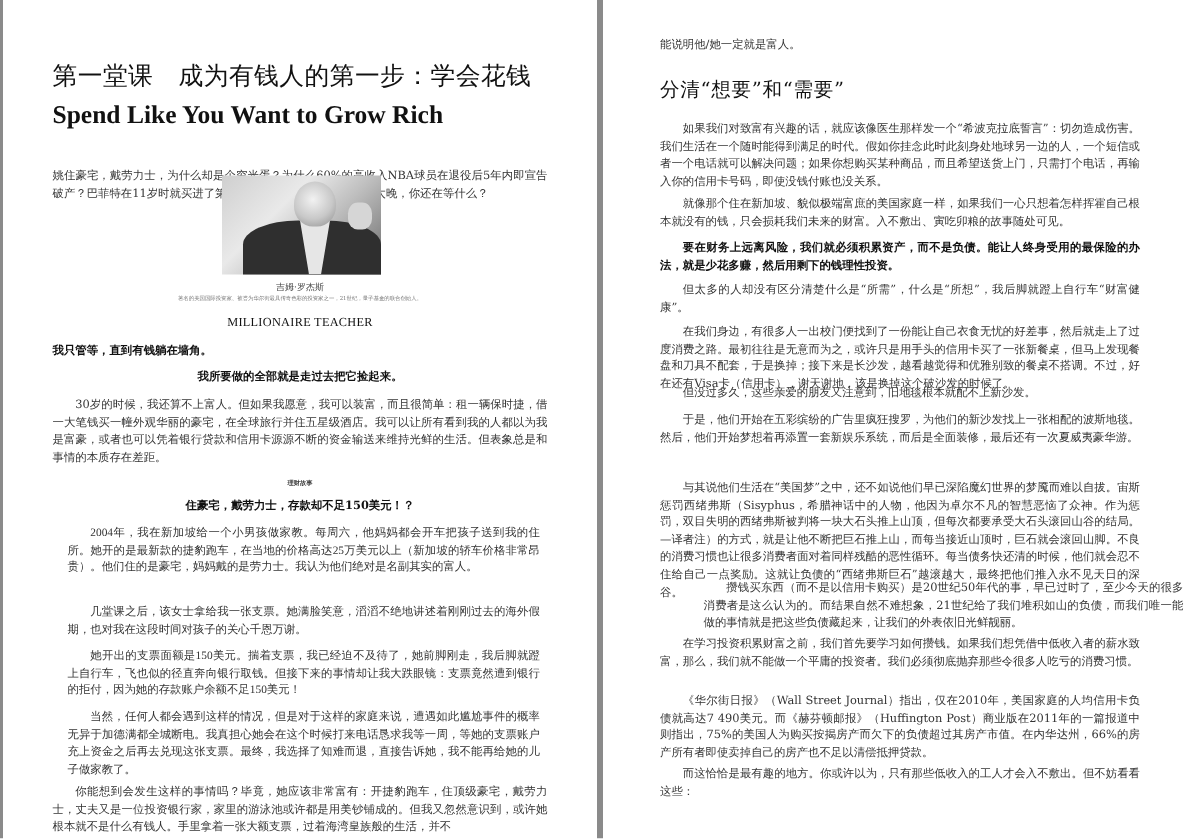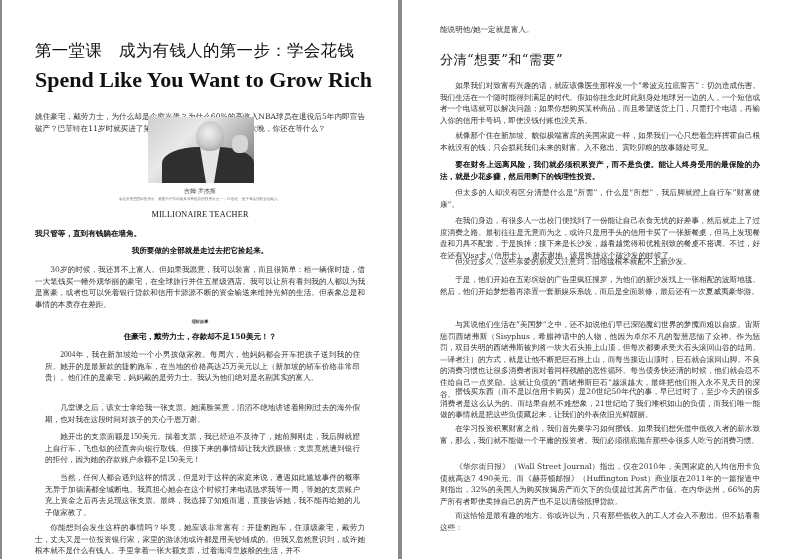--- a/index.html
+++ b/index.html
@@ -12,21 +12,21 @@
   .edge-left { position:absolute; left:0; top:0; width:2px; height:559px; background:#8a8a8a; }
   .gutter { position:absolute; left:398px; top:0; width:4px; height:559px; background:#8a8a8a; }
   .page { position:absolute; top:0; height:559px; overflow:hidden; }
   .page-left { left:2px; width:480px; }
   .page-right { left:402px; width:449px; }
   .content { position:absolute; }
   .page-left .content { left:33px; top:0; width:330px; }
   .page-right .content { left:38px; top:0; width:320px; }
 
   .chapter-title { position:absolute; top:40px; left:0; font-size:16.5px; font-weight:normal; color:#111; white-space:nowrap; letter-spacing:0.3px; }
-  .chapter-en { position:absolute; top:67px; left:0; font-family:"Liberation Serif", serif; font-weight:bold; font-size:22px; color:#111; white-space:nowrap; }
+  .chapter-en { position:absolute; top:67px; left:0; font-family:"Liberation Serif", serif; font-weight:bold; font-size:17px; color:#111; white-space:nowrap; }
   .p { font-size:7.6px; line-height:11.6px; text-align:justify; margin:0; color:#333; }
   .indent { text-indent:2em; }
   .bold { font-weight:bold; color:#111; }
 
   .photo {
     position:absolute; left:113px; top:117px; width:106px; height:66px;
     background: linear-gradient(135deg,#cfcfcf 0%,#e9e9e9 35%,#bdbdbd 60%,#6a6a6a 100%);
     overflow:hidden;
   }
   .photo .head { position:absolute; left:48px; top:4px; width:28px; height:30px; border-radius:50% 50% 45% 45%; background:radial-gradient(circle at 45% 40%, #f2f2f2 0%, #c8c8c8 55%, #8c8c8c 100%); }
@@ -92,18 +92,18 @@
     <div class="section-title">分清“想要”和“需要”</div>
 
     <p class="p indent blk" style="top:80px;">如果我们对致富有兴趣的话，就应该像医生那样发一个“希波克拉底誓言”：切勿造成伤害。我们生活在一个随时能得到满足的时代。假如你挂念此时此刻身处地球另一边的人，一个短信或者一个电话就可以解决问题；如果你想购买某种商品，而且希望送货上门，只需打个电话，再输入你的信用卡号码，即使没钱付账也没关系。</p>
     <p class="p indent blk" style="top:130px;">就像那个住在新加坡、貌似极端富庶的美国家庭一样，如果我们一心只想着怎样挥霍自己根本就没有的钱，只会损耗我们未来的财富。入不敷出、寅吃卯粮的故事随处可见。</p>
     <p class="p indent blk bold" style="top:159px;">要在财务上远离风险，我们就必须积累资产，而不是负债。能让人终身受用的最保险的办法，就是少花多赚，然后用剩下的钱理性投资。</p>
     <p class="p indent blk" style="top:187px;">但太多的人却没有区分清楚什么是“所需”，什么是“所想”，我后脚就蹬上自行车“财富健康”。</p>
     <p class="p indent blk" style="top:215px;">在我们身边，有很多人一出校门便找到了一份能让自己衣食无忧的好差事，然后就走上了过度消费之路。最初往往是无意而为之，或许只是用手头的信用卡买了一张新餐桌，但马上发现餐盘和刀具不配套，于是换掉；接下来是长沙发，越看越觉得和优雅别致的餐桌不搭调。不过，好在还有Visa卡（信用卡），谢天谢地，该是换掉这个破沙发的时候了。</p>
     <p class="p indent blk" style="top:256px;">但没过多久，这些亲爱的朋友又注意到，旧地毯根本就配不上新沙发。</p>
     <p class="p indent blk" style="top:274px;">于是，他们开始在五彩缤纷的广告里疯狂搜罗，为他们的新沙发找上一张相配的波斯地毯。然后，他们开始梦想着再添置一套新娱乐系统，而后是全面装修，最后还有一次夏威夷豪华游。</p>
     <p class="p indent blk" style="top:319px;">与其说他们生活在“美国梦”之中，还不如说他们早已深陷魔幻世界的梦魇而难以自拔。宙斯惩罚西绪弗斯（Sisyphus，希腊神话中的人物，他因为卓尔不凡的智慧恶恼了众神。作为惩罚，双目失明的西绪弗斯被判将一块大石头推上山顶，但每次都要承受大石头滚回山谷的结局。—译者注）的方式，就是让他不断把巨石推上山，而每当接近山顶时，巨石就会滚回山脚。不良的消费习惯也让很多消费者面对着同样残酷的恶性循环。每当债务快还清的时候，他们就会忍不住给自己一点奖励。这就让负债的“西绪弗斯巨石”越滚越大，最终把他们推入永不见天日的深谷。</p>
-    <p class="p indent blk" style="top:386px;">攒钱买东西（而不是以信用卡购买）是20世纪50年代的事，早已过时了，至少今天的很多消费者是这么认为的。而结果自然不难想象，21世纪给了我们堆积如山的负债，而我们唯一能做的事情就是把这些负债藏起来，让我们的外表依旧光鲜靓丽。</p>
+    <p class="p indent blk" style="top:386px;margin-left:29px;">攒钱买东西（而不是以信用卡购买）是20世纪50年代的事，早已过时了，至少今天的很多消费者是这么认为的。而结果自然不难想象，21世纪给了我们堆积如山的负债，而我们唯一能做的事情就是把这些负债藏起来，让我们的外表依旧光鲜靓丽。</p>
     <p class="p indent blk" style="top:423px;">在学习投资积累财富之前，我们首先要学习如何攒钱。如果我们想凭借中低收入者的薪水致富，那么，我们就不能做一个平庸的投资者。我们必须彻底抛弃那些令很多人吃亏的消费习惯。</p>
-    <p class="p indent blk" style="top:461px;">《华尔街日报》（Wall Street Journal）指出，仅在2010年，美国家庭的人均信用卡负债就高达7 490美元。而《赫芬顿邮报》（Huffington Post）商业版在2011年的一篇报道中则指出，32%的美国人为购买按揭房产而欠下的负债超过其房产市值。在内华达州，66%的房产所有者即使卖掉自己的房产也不足以清偿抵押贷款。</p>
+    <p class="p indent blk" style="top:461px;">《华尔街日报》（Wall Street Journal）指出，仅在2010年，美国家庭的人均信用卡负债就高达7 490美元。而《赫芬顿邮报》（Huffington Post）商业版在2011年的一篇报道中则指出，75%的美国人为购买按揭房产而欠下的负债超过其房产市值。在内华达州，66%的房产所有者即使卖掉自己的房产也不足以清偿抵押贷款。</p>
     <p class="p indent blk" style="top:510px;">而这恰恰是最有趣的地方。你或许以为，只有那些低收入的工人才会入不敷出。但不妨看看这些：</p>
   </div>
 </div>
 
 </body></html>

